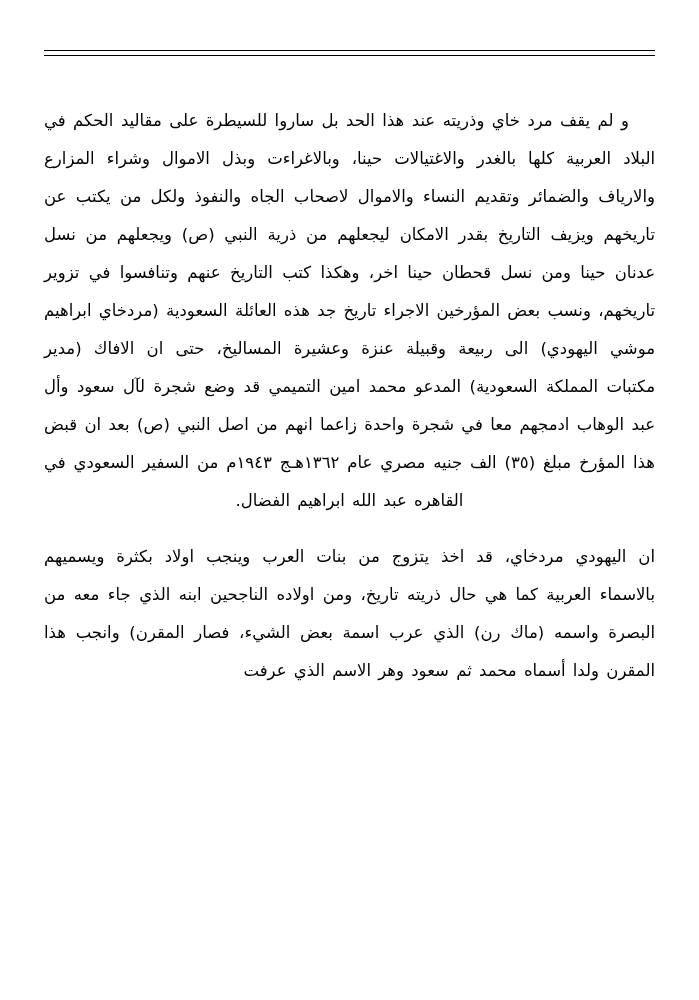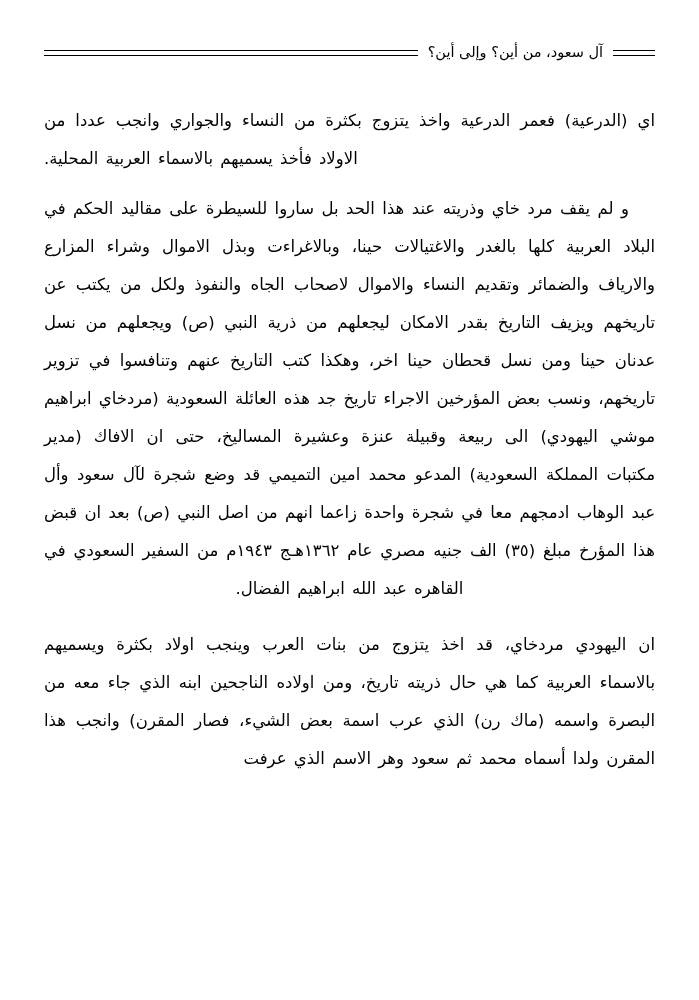--- a/index.html
+++ b/index.html
@@ -84,25 +84,23 @@
 </head>
 <body>
 
 <div class="page">
 
   <div class="header">
     <div class="header-rules">
       <div class="rule top"></div>
       <div class="rule bottom"></div>
     </div>
-    <div class="header-title">آل سعود، من أين؟ وإلى أين؟</div>
   </div>
 
   <div class="body">
 
-    <p class="para last-left tight">اي (الدرعية) فعمر الدرعية واخذ يتزوج بكثرة من النساء والجواري وانجب عددا من الاولاد فأخذ يسميهم بالاسماء العربية المحلية.</p>
 
     <p class="para indent-first last-center gap">و لم يقف مرد خاي وذريته عند هذا الحد بل ساروا للسيطرة على مقاليد الحكم في البلاد العربية كلها بالغدر والاغتيالات حينا، وبالاغراءت وبذل الاموال وشراء المزارع والارياف والضمائر وتقديم النساء والاموال لاصحاب الجاه والنفوذ ولكل من يكتب عن تاريخهم ويزيف التاريخ بقدر الامكان ليجعلهم من ذرية النبي (ص) ويجعلهم من نسل عدنان حينا ومن نسل قحطان حينا اخر، وهكذا كتب التاريخ عنهم وتنافسوا في تزوير تاريخهم، ونسب بعض المؤرخين الاجراء تاريخ جد هذه العائلة السعودية (مردخاي ابراهيم موشي اليهودي) الى ربيعة وقبيلة عنزة وعشيرة المساليخ، حتى ان الافاك (مدير مكتبات المملكة السعودية) المدعو محمد امين التميمي قد وضع شجرة لآل سعود وأل عبد الوهاب ادمجهم معا في شجرة واحدة زاعما انهم من اصل النبي (ص) بعد ان قبض هذا المؤرخ مبلغ (٣٥) الف جنيه مصري عام ١٣٦٢هـج ١٩٤٣م من السفير السعودي في القاهره عبد الله ابراهيم الفضال.</p>
 
     <p class="para tight">ان اليهودي مردخاي، قد اخذ يتزوج من بنات العرب وينجب اولاد بكثرة ويسميهم بالاسماء العربية كما هي حال ذريته تاريخ، ومن اولاده الناجحين ابنه الذي جاء معه من البصرة واسمه (ماك رن) الذي عرب اسمة بعض الشيء، فصار المقرن) وانجب هذا المقرن ولدا أسماه محمد ثم سعود وهر الاسم الذي عرفت</p>
 
   </div>
 </div>
 
 </body></html>

